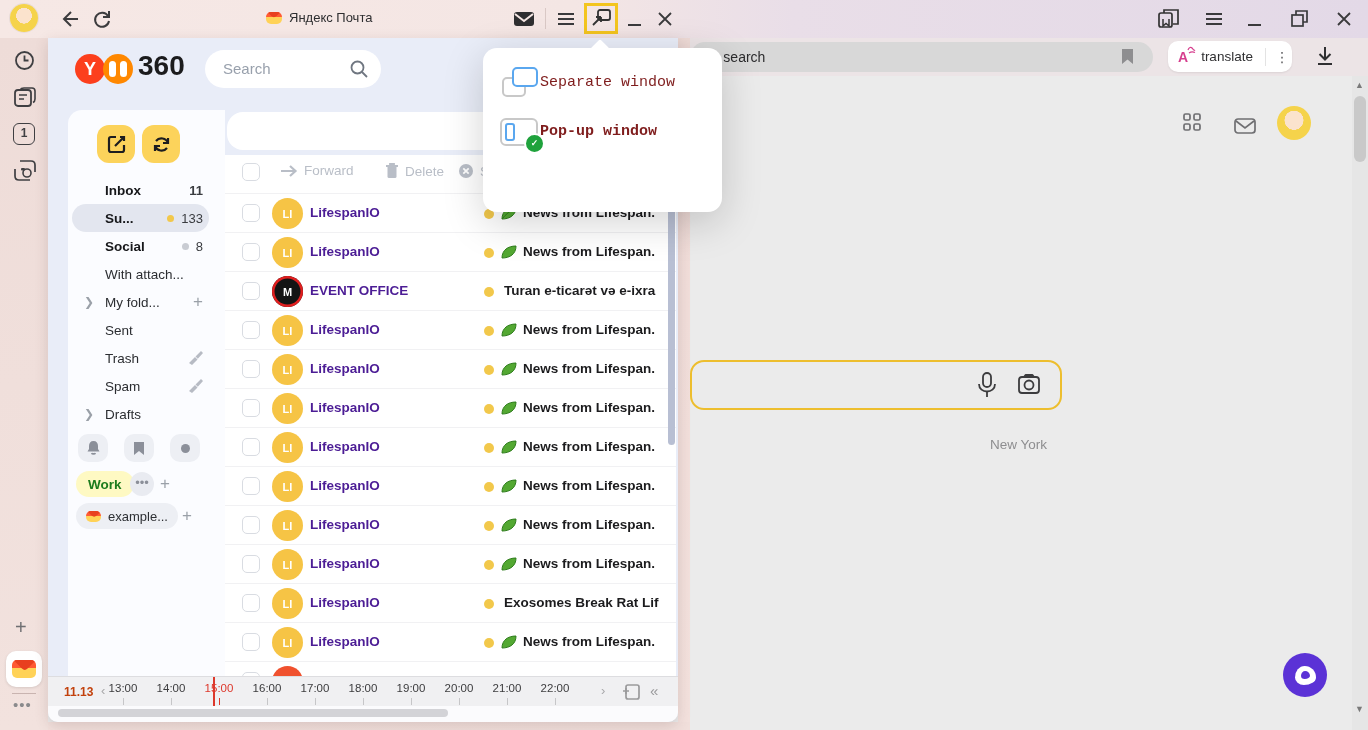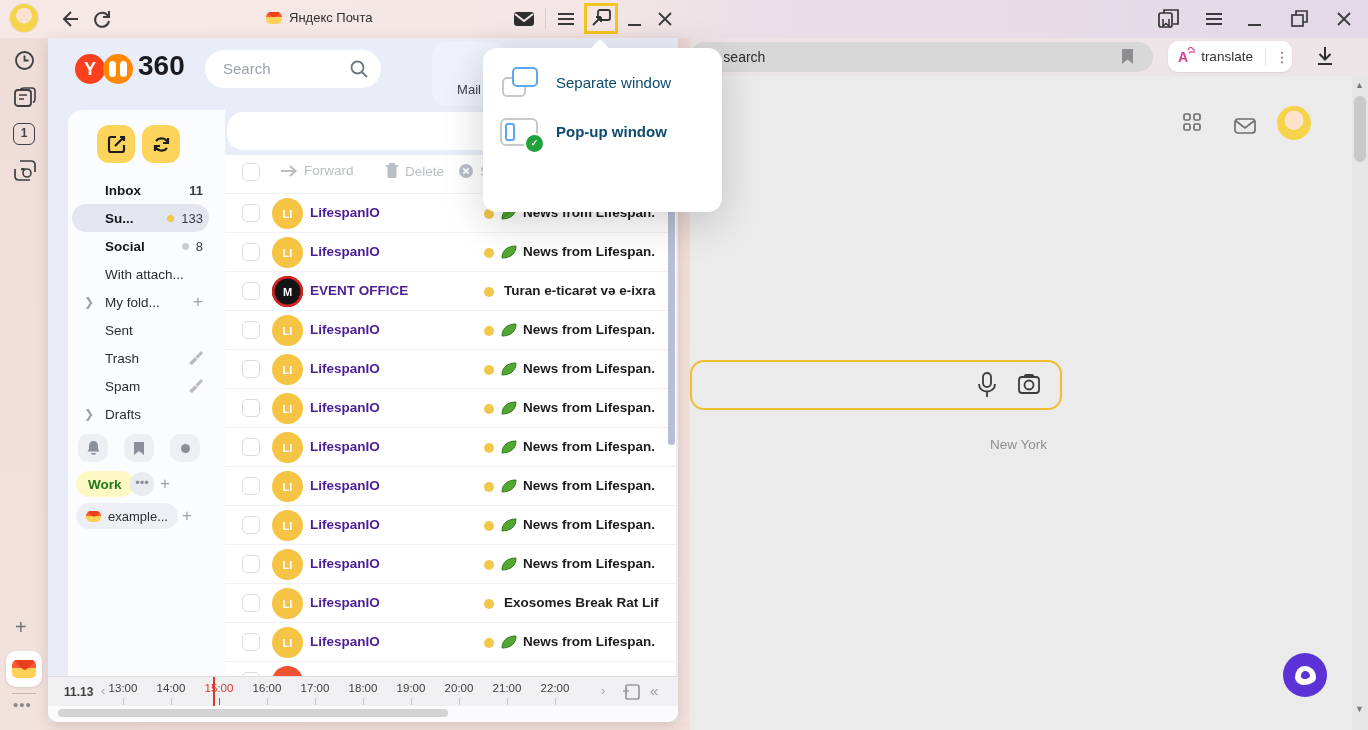--- a/index.html
+++ b/index.html
@@ -76,21 +76,21 @@
   .ttime{position:absolute;top:5px;width:44px;text-align:center;font-size:11.5px;color:#3c3c3e;}
   .ttick{position:absolute;top:21px;width:1px;height:7px;background:#c6c6c8;}
   .hscroll{left:0;top:668px;width:630px;height:16px;background:#fbfbfd;}
   .hthumb{left:10px;top:3px;width:390px;height:8px;background:#d3d3d7;border-radius:4px;}
 
   
   .menu{left:483px;top:48px;width:239px;height:164px;background:#fff;border-radius:14px;
     box-shadow:0 10px 40px rgba(0,0,0,.18);z-index:60;}
   .menu-notch{left:110px;top:-6px;width:14px;height:14px;background:#fff;transform:rotate(45deg);border-radius:2px;}
   .mitem{position:absolute;left:0;width:239px;height:49px;display:flex;align-items:center;}
-  .mlabel{font-size:15px;color:#0c4a6e;margin-left:16px;}
+  .mlabel{font-size:15px;color:#7f1d1d;font-family:Liberation Mono, monospace;}
   .mitem.sel .mlabel{font-weight:700;}
   .wicon{position:relative;width:40px;height:36px;margin-left:17px;flex:none;}
   .wr{position:absolute;box-sizing:border-box;background:#fff;border-radius:5px;}
   .gray-b{border:2.5px solid #c8c8c8;}
   .blue-b{border:2.5px solid #5aa7ef;}
   .badge{position:absolute;width:17px;height:17px;border-radius:50%;background:#1fa23c;border:2px solid #fff;
     color:#fff;font-size:9px;font-weight:700;display:flex;align-items:center;justify-content:center;}
 
   .hl-btn{left:584px;top:3px;width:34px;height:31px;border:3px solid #f3c51e;box-sizing:border-box;}
   svg{display:block;}
@@ -287,24 +287,20 @@
   <div class="ab search-pill">
     <span class="ab" style="left:18px;top:10px;font-size:15px;color:#98a0ac;">Search</span>
     <span class="ab" style="left:145px;top:10px;">
       <svg width="18" height="18" viewBox="0 0 18 18">
           <circle cx="7.5" cy="7.5" r="6" stroke="#6f7680" stroke-width="1.8" fill="none"></circle>
           <path d="M12 12 L17 17" stroke="#6f7680" stroke-width="1.8"></path>
         </svg>
     </span>
   </div>
 
-  <div class="ab mail-tab">
-    <span class="env ab" style="left:22px;top:8px;width:30px;height:23px;"></span>
-    <span class="ab" style="left:0;top:40px;width:74px;text-align:center;font-size:13px;color:#3f4249;">Mail</span>
-  </div>
 
   <div class="ab side-panel"></div>
   <div class="ab list-search"></div>
   <div class="ab list-panel">
 
     <div class="ab cbox" style="left:17px;top:8px;"></div>
     <div class="ab tool-item" style="left:55px;top:8px;">
       <svg width="18" height="14" viewBox="0 0 18 14">
           <path d="M1 7 H14 M10 2 L15.5 7 L10 12" stroke="#b9bec7" stroke-width="2.2" fill="none"></path>
         </svg>
@@ -561,21 +557,21 @@
   <div class="ab" style="left:82px;top:434px;width:24px;height:24px;border-radius:50%;background:#e9ebf1;color:#8b8f99;text-align:center;line-height:22px;font-size:13px;">•••</div>
   <div class="ab plus" style="left:112px;top:436px;">+</div>
 
   <div class="ab tag-acct" style="left:28px;top:465px;">
     <span class="env" style="width:15px;height:11px;display:inline-block;"></span>
     <span>example...</span>
   </div>
   <div class="ab plus" style="left:134px;top:468px;">+</div>
 
   <div class="ab timeline">
-    <span class="ab" style="left:16px;top:8px;font-size:12px;font-weight:700;color:#404040;">11.13</span>
+    <span class="ab" style="left:16px;top:8px;font-size:12px;font-weight:700;color:#c2410c;">11.13</span>
     <span class="ab" style="left:53px;top:6px;color:#a8a8aa;font-size:13px;">‹</span>
     <span class="ttime" style="left:53px;">13:00</span>
       <span class="ttick" style="left:75px;"></span>
     <span class="ttime" style="left:101px;">14:00</span>
       <span class="ttick" style="left:123px;"></span>
     <span class="ttime" style="left:149px;color:#dd382c;">15:00</span>
       <span class="ttick" style="left:171px;background:#dd382c;"></span>
     <span class="ab" style="left:165px;top:0;width:2px;height:30px;background:#dd382c;"></span>
     <span class="ttime" style="left:197px;">16:00</span>
       <span class="ttick" style="left:219px;"></span>

